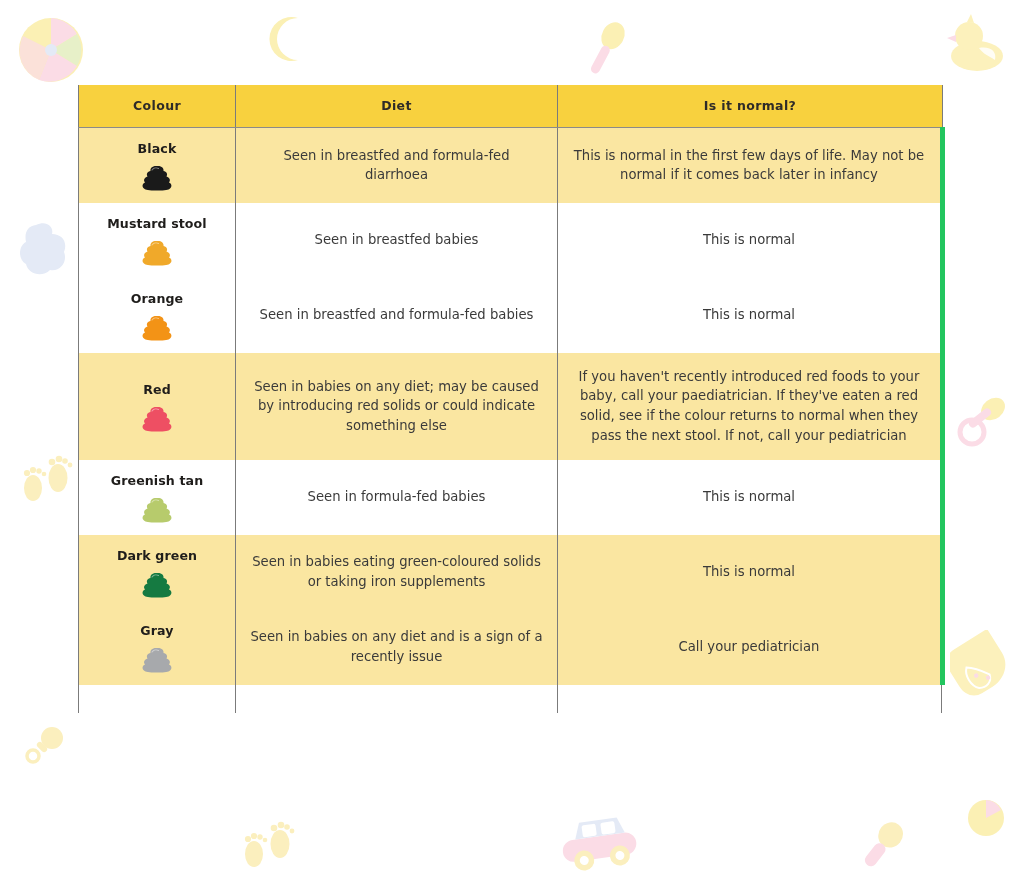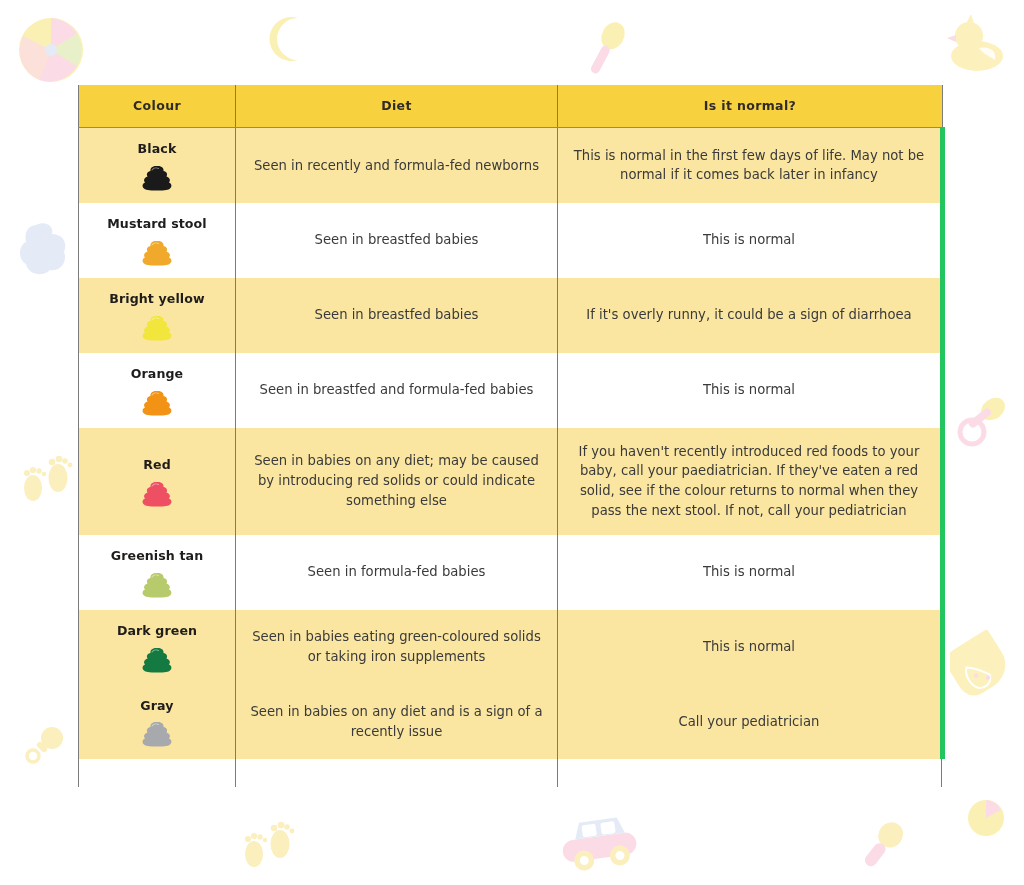--- a/index.html
+++ b/index.html
@@ -239,48 +239,35 @@
           <tr class="shade">
             <td class="colour-cell">
               <span class="colour-name">Black</span>
               <svg class="poop" width="32" height="27" viewBox="0 0 64 54">
                 <g fill="#1A1A1A" stroke="none" stroke-width="0" stroke-linejoin="round">
                   <path d="M30 4 C22 4 18 9 19 14 C13 15 10 20 13 25 C7 27 4 32 8 37 C3 39 1 45 6 49 C9 52 15 53 32 53 C49 53 55 52 58 49 C63 45 61 39 56 37 C60 32 57 27 51 25 C54 20 51 15 45 14 C46 9 42 4 34 4 Z"></path>
                 </g>
                 <path d="M22 12 C25 8 31 7 35 9" fill="none" stroke="#ffffff" stroke-opacity=".45" stroke-width="2.2" stroke-linecap="round"></path>
               </svg>
             </td>
-            <td>Seen in recently and formula-fed newborns</td>
+            <td>Seen in breastfed and formula-fed diarrhoea</td>
             <td>This is normal in the first few days of life. May not be normal if it comes back later in infancy</td>
           </tr>
           <tr class="plain">
             <td class="colour-cell">
               <span class="colour-name">Mustard stool</span>
               <svg class="poop" width="32" height="27" viewBox="0 0 64 54">
                 <g fill="#F0A92A" stroke="none" stroke-width="0" stroke-linejoin="round">
                   <path d="M30 4 C22 4 18 9 19 14 C13 15 10 20 13 25 C7 27 4 32 8 37 C3 39 1 45 6 49 C9 52 15 53 32 53 C49 53 55 52 58 49 C63 45 61 39 56 37 C60 32 57 27 51 25 C54 20 51 15 45 14 C46 9 42 4 34 4 Z"></path>
                 </g>
                 <path d="M22 12 C25 8 31 7 35 9" fill="none" stroke="#ffffff" stroke-opacity=".45" stroke-width="2.2" stroke-linecap="round"></path>
               </svg>
             </td>
             <td>Seen in breastfed babies</td>
             <td>This is normal</td>
-          </tr>
-          <tr class="shade">
-            <td class="colour-cell">
-              <span class="colour-name">Bright yellow</span>
-              <svg class="poop" width="32" height="27" viewBox="0 0 64 54">
-                <g fill="#F2E53C" stroke="none" stroke-width="0" stroke-linejoin="round">
-                  <path d="M30 4 C22 4 18 9 19 14 C13 15 10 20 13 25 C7 27 4 32 8 37 C3 39 1 45 6 49 C9 52 15 53 32 53 C49 53 55 52 58 49 C63 45 61 39 56 37 C60 32 57 27 51 25 C54 20 51 15 45 14 C46 9 42 4 34 4 Z"></path>
-                </g>
-                <path d="M22 12 C25 8 31 7 35 9" fill="none" stroke="#ffffff" stroke-opacity=".45" stroke-width="2.2" stroke-linecap="round"></path>
-              </svg>
-            </td>
-            <td>Seen in breastfed babies</td>
-            <td>If it's overly runny, it could be a sign of diarrhoea</td>
           </tr>
           <tr class="plain">
             <td class="colour-cell">
               <span class="colour-name">Orange</span>
               <svg class="poop" width="32" height="27" viewBox="0 0 64 54">
                 <g fill="#F39316" stroke="none" stroke-width="0" stroke-linejoin="round">
                   <path d="M30 4 C22 4 18 9 19 14 C13 15 10 20 13 25 C7 27 4 32 8 37 C3 39 1 45 6 49 C9 52 15 53 32 53 C49 53 55 52 58 49 C63 45 61 39 56 37 C60 32 57 27 51 25 C54 20 51 15 45 14 C46 9 42 4 34 4 Z"></path>
                 </g>
                 <path d="M22 12 C25 8 31 7 35 9" fill="none" stroke="#ffffff" stroke-opacity=".45" stroke-width="2.2" stroke-linecap="round"></path>
               </svg>

